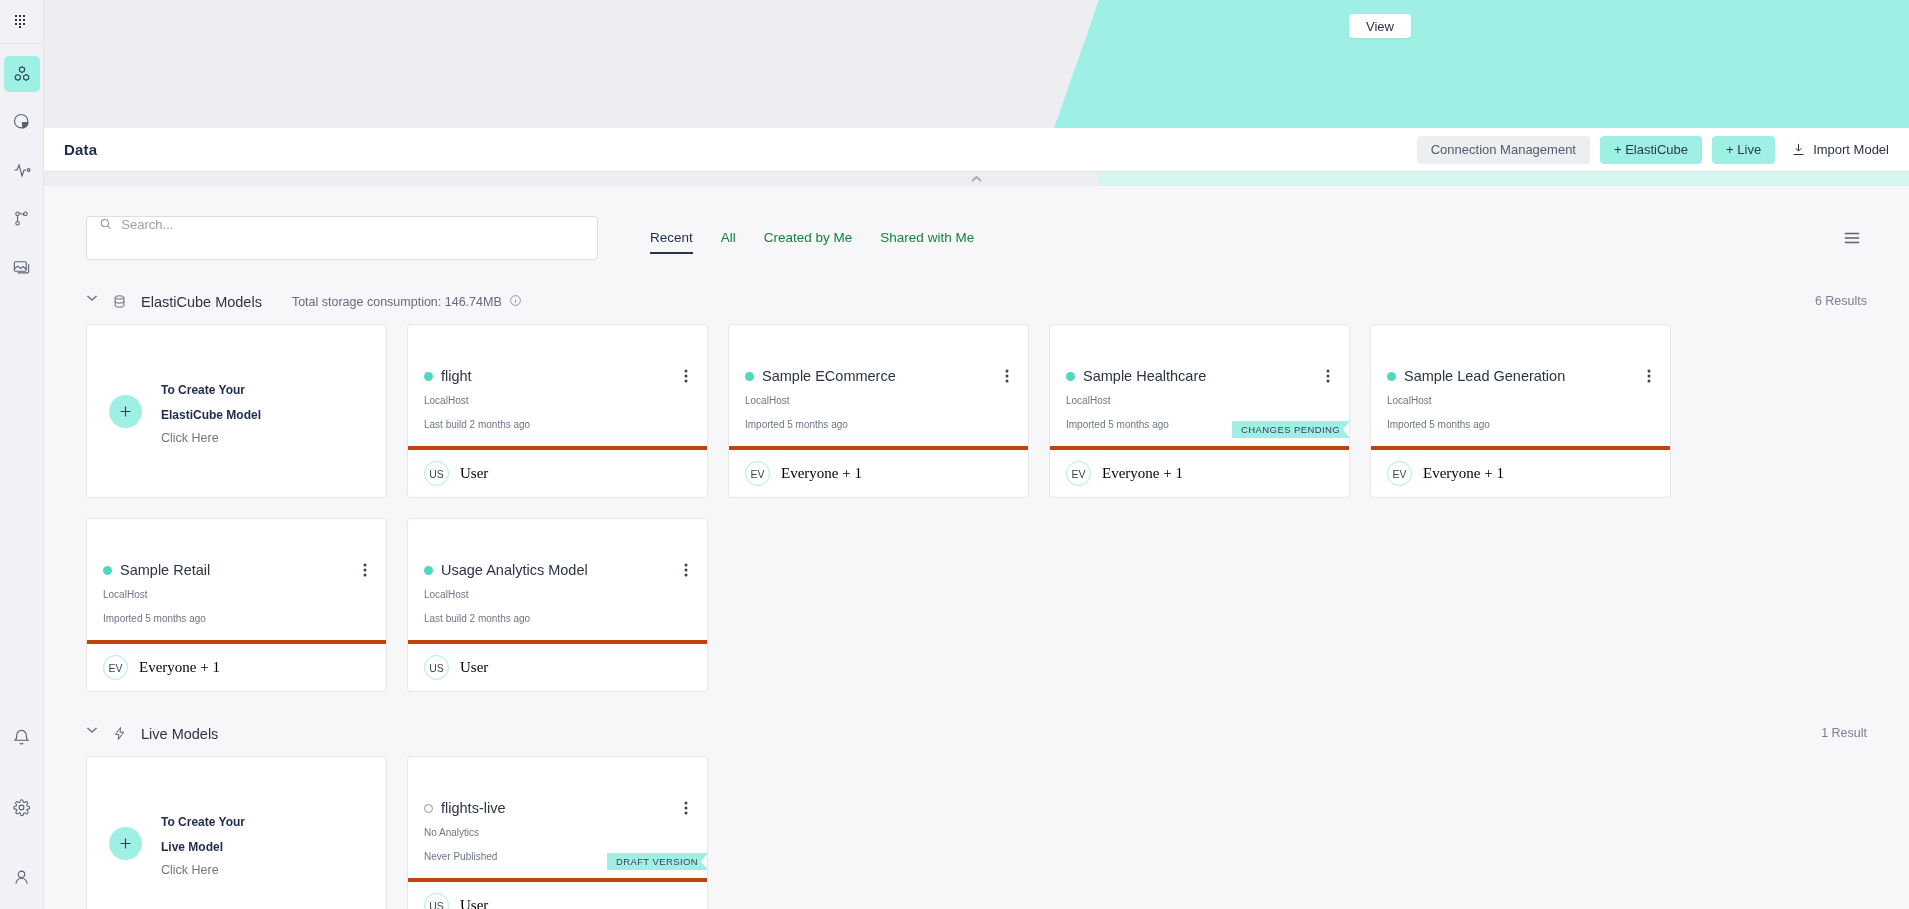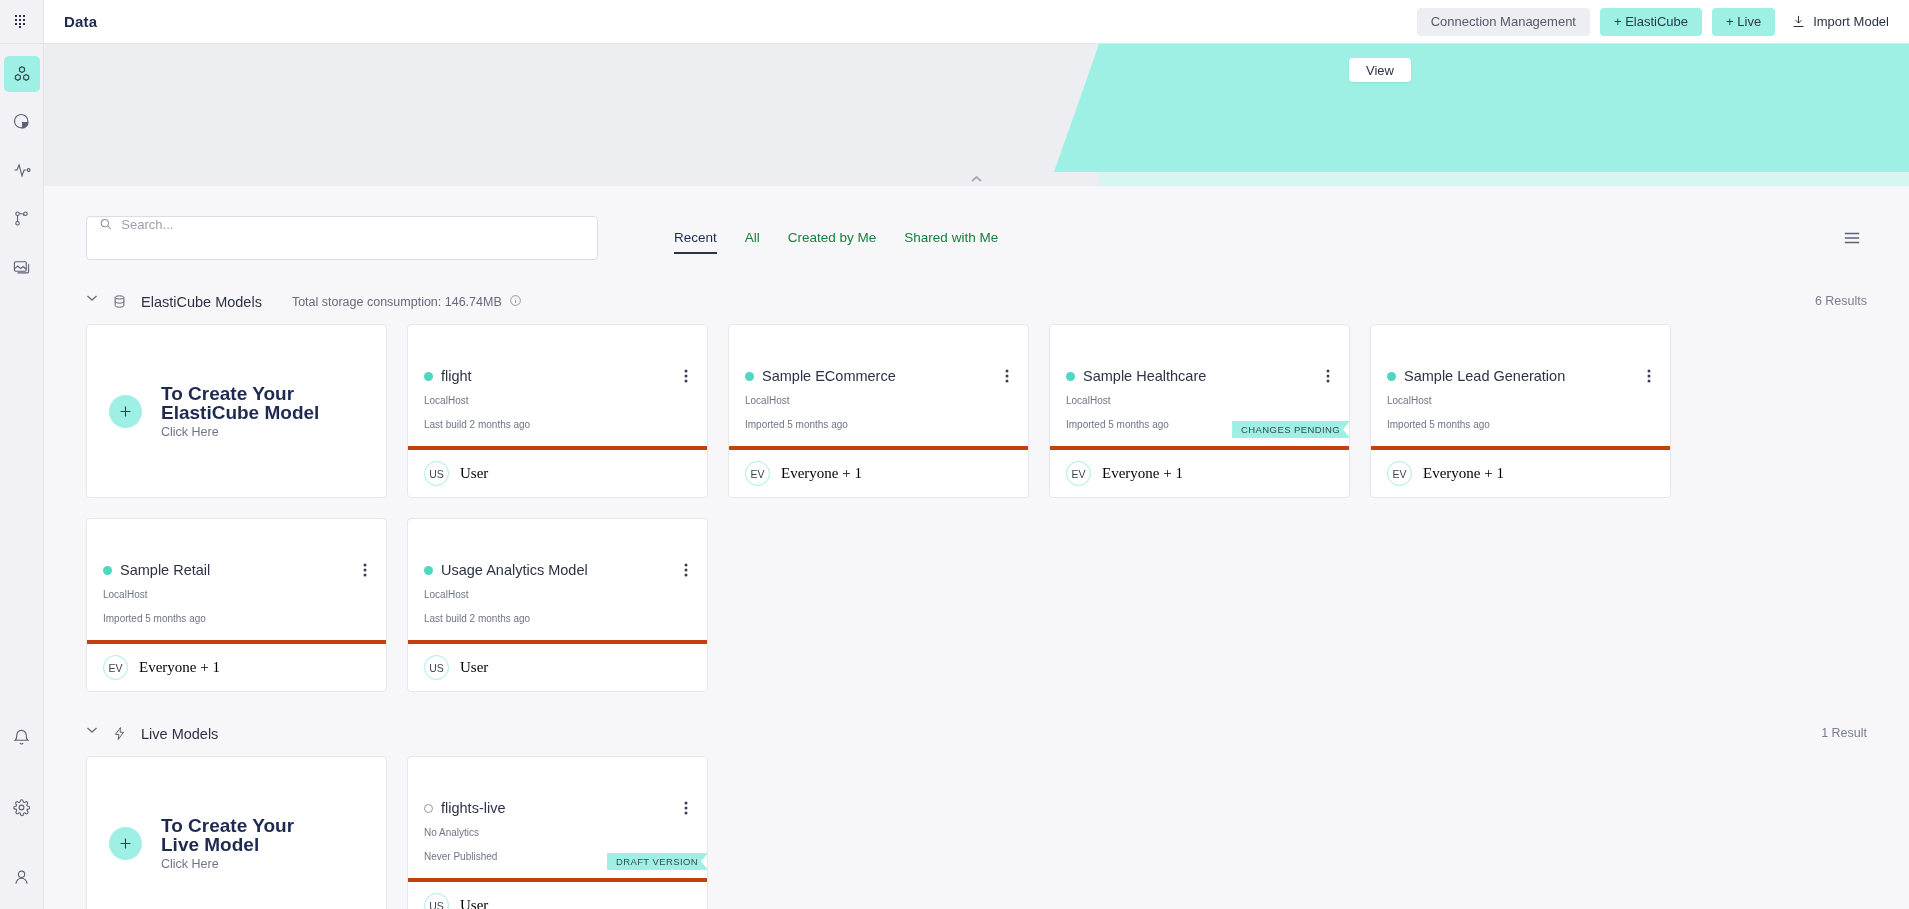--- a/index.html
+++ b/index.html
@@ -88,21 +88,21 @@
   #controls { display: flex; align-items: center; padding-top: 30px; }
   #search-box {
     width: 512px; height: 44px; background: #fff; border: 1px solid #dcdde2;
     border-radius: 4px; display: flex; align-items: flex-start; padding: 0 12px; gap: 9px;
   }
   #search-input {
     border: none; outline: none; font-family: inherit; font-size: 13px;
     color: #33384a; width: 100%; background: transparent;
   }
   #search-input::placeholder { color: #9ba0ac; }
-  #tabs { display: flex; align-items: flex-end; gap: 28px; margin-left: 76px; height: 32px; }
+  #tabs { display: flex; align-items: flex-end; gap: 28px; margin-left: 52px; height: 32px; }
   .tab {
     font-size: 13.5px; color: #15803d; padding-bottom: 7px; cursor: pointer;
     border-bottom: 2px solid transparent;
   }
   .tab.active { color: #1f2a51; border-bottom-color: #2c3347; }
   #view-toggle { margin-left: auto; color: #5b6175; line-height: 0; cursor: pointer; padding: 6px; }
 
   
   .section-header {
     display: flex; align-items: flex-start; gap: 14px;
@@ -148,21 +148,21 @@
   .share-label { font-size: 15px; color: #000000; font-family: Liberation Serif, serif; }
 
   
   .card.create { justify-content: center; }
   .create-inner { display: flex; align-items: center; gap: 19px; padding: 0 22px; height: 100%; }
   .plus-circle {
     width: 33px; height: 33px; border-radius: 50%; background: #9ef0e4;
     display: flex; align-items: center; justify-content: center;
     color: #35404f; font-size: 22px; line-height: 0; flex: 0 0 33px;
   }
-  .create-title { font-size: 19px; font-weight: bold; color: #1f2a51; line-height: 19px; }
+  .create-title { font-size: 12px; font-weight: bold; color: #1f2a51; line-height: 25px; }
   .create-sub { font-size: 12.5px; color: #6f7586; margin-top: 3px; }
 </style>
 </head>
 <body>
 
 <div id="left-rail">
   <div class="rail-logo">
     <svg width="15" height="15" viewBox="0 0 15 15">
       <g fill="#2c3347">
         <rect x="1" y="1" width="2" height="2"></rect>
@@ -233,38 +233,38 @@
       <svg width="19" height="19" viewBox="0 0 24 24" fill="none" stroke="#5b6175" stroke-width="1.4">
         <circle cx="12" cy="8" r="4"></circle>
         <path d="M5 20a7 7 0 0 1 14 0"></path>
       </svg>
     </div>
   </div>
 </div>
 
 <div id="right-col">
 
+  <div id="banner">
+    <div id="banner-teal"></div>
+    <button id="banner-view-btn">View</button>
+  </div>
+
   <div id="topbar">
     <div id="page-title">Data</div>
     <div class="topbar-actions">
       <button class="btn btn-grey">Connection Management</button>
       <button class="btn btn-teal">+ ElastiCube</button>
       <button class="btn btn-teal">+ Live</button>
       <button class="btn btn-plain">
         <svg width="15" height="15" viewBox="0 0 24 24" fill="none" stroke="#2c3347" stroke-width="1.6">
           <path d="M12 3v11M7.5 10l4.5 4.5L16.5 10M4 20h16"></path>
         </svg>
         <span>Import Model</span>
       </button>
     </div>
-  </div>
-
-  <div id="banner">
-    <div id="banner-teal"></div>
-    <button id="banner-view-btn">View</button>
   </div>
   <div id="banner-strip">
     <div id="banner-strip-teal"></div>
     <div id="banner-collapse">
       <svg width="13" height="8" viewBox="0 0 13 8" fill="none" stroke="#a7abb8" stroke-width="1.8">
         <path d="M2 6l4.5-4L11 6"></path>
       </svg>
     </div>
   </div>
 

